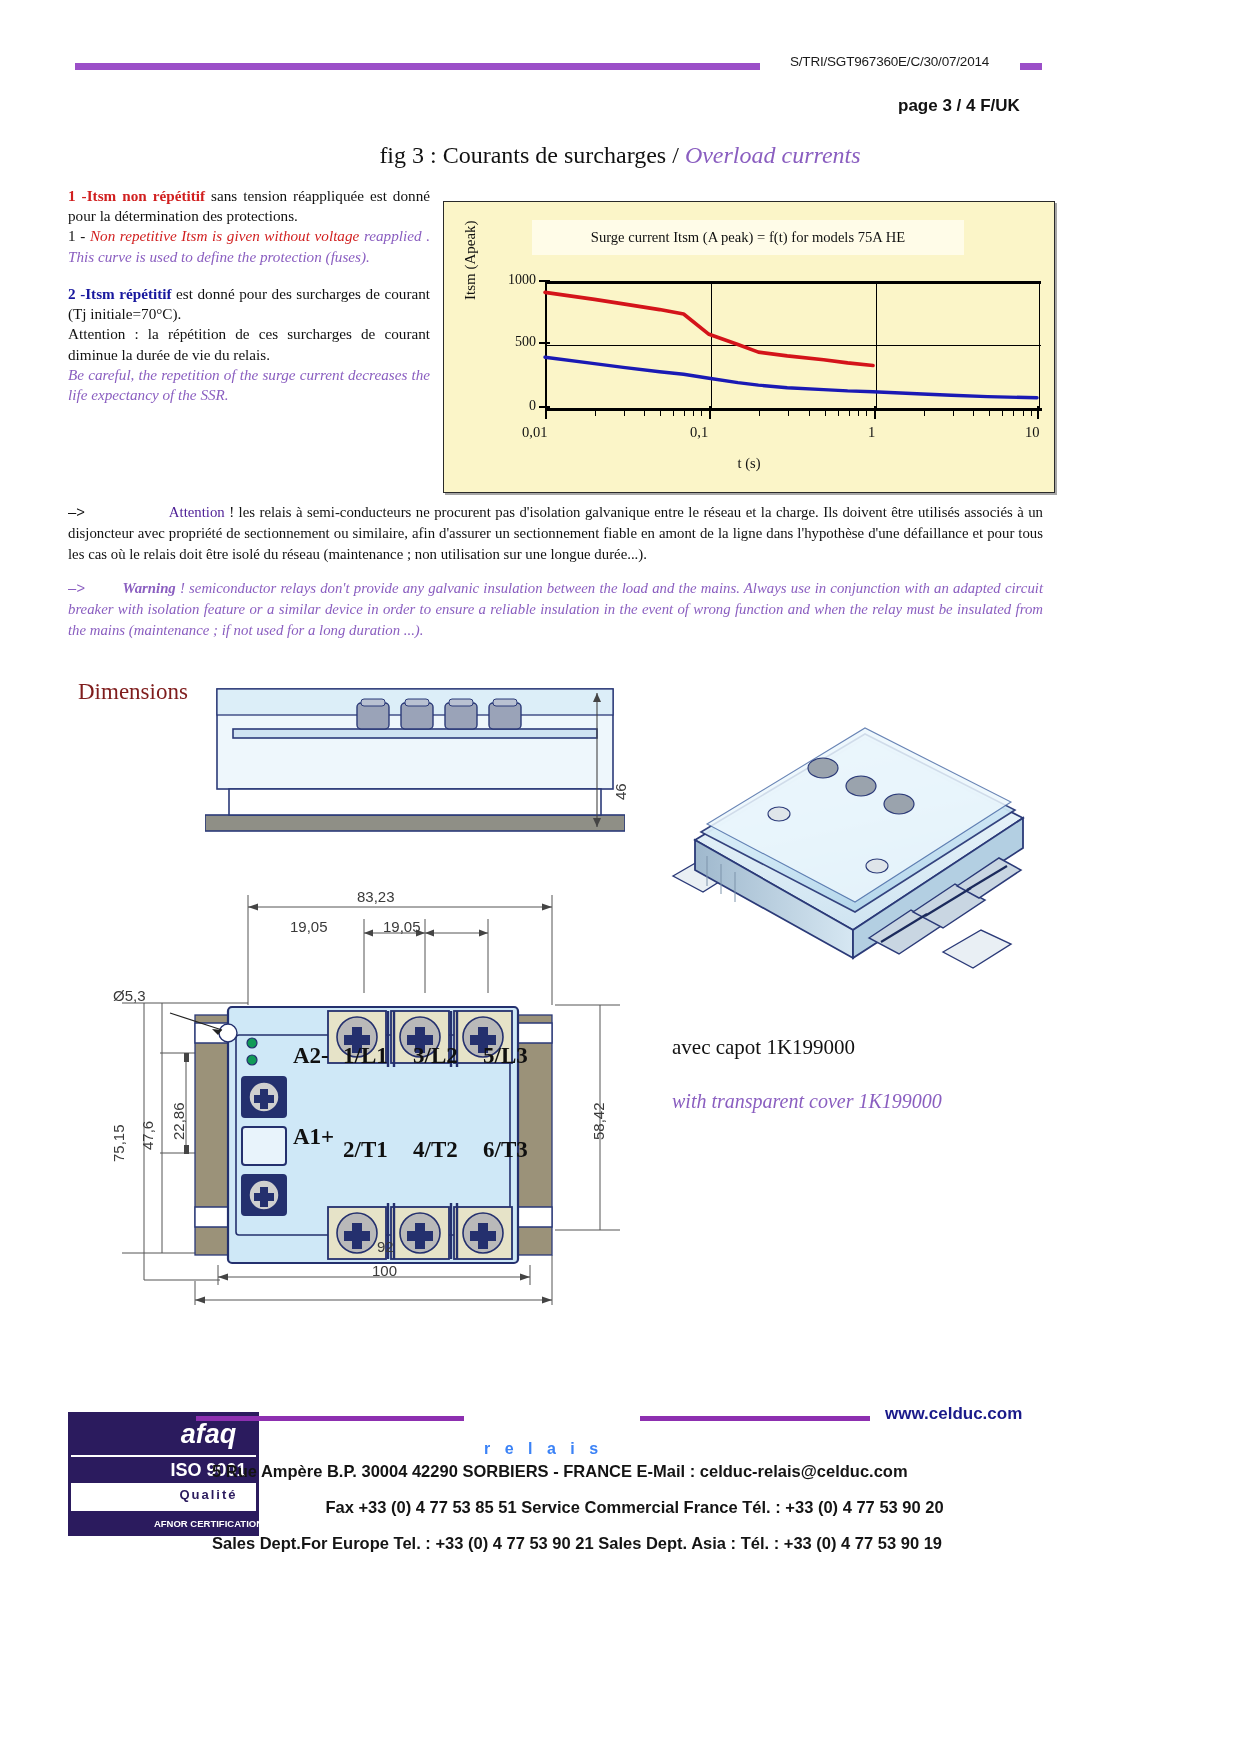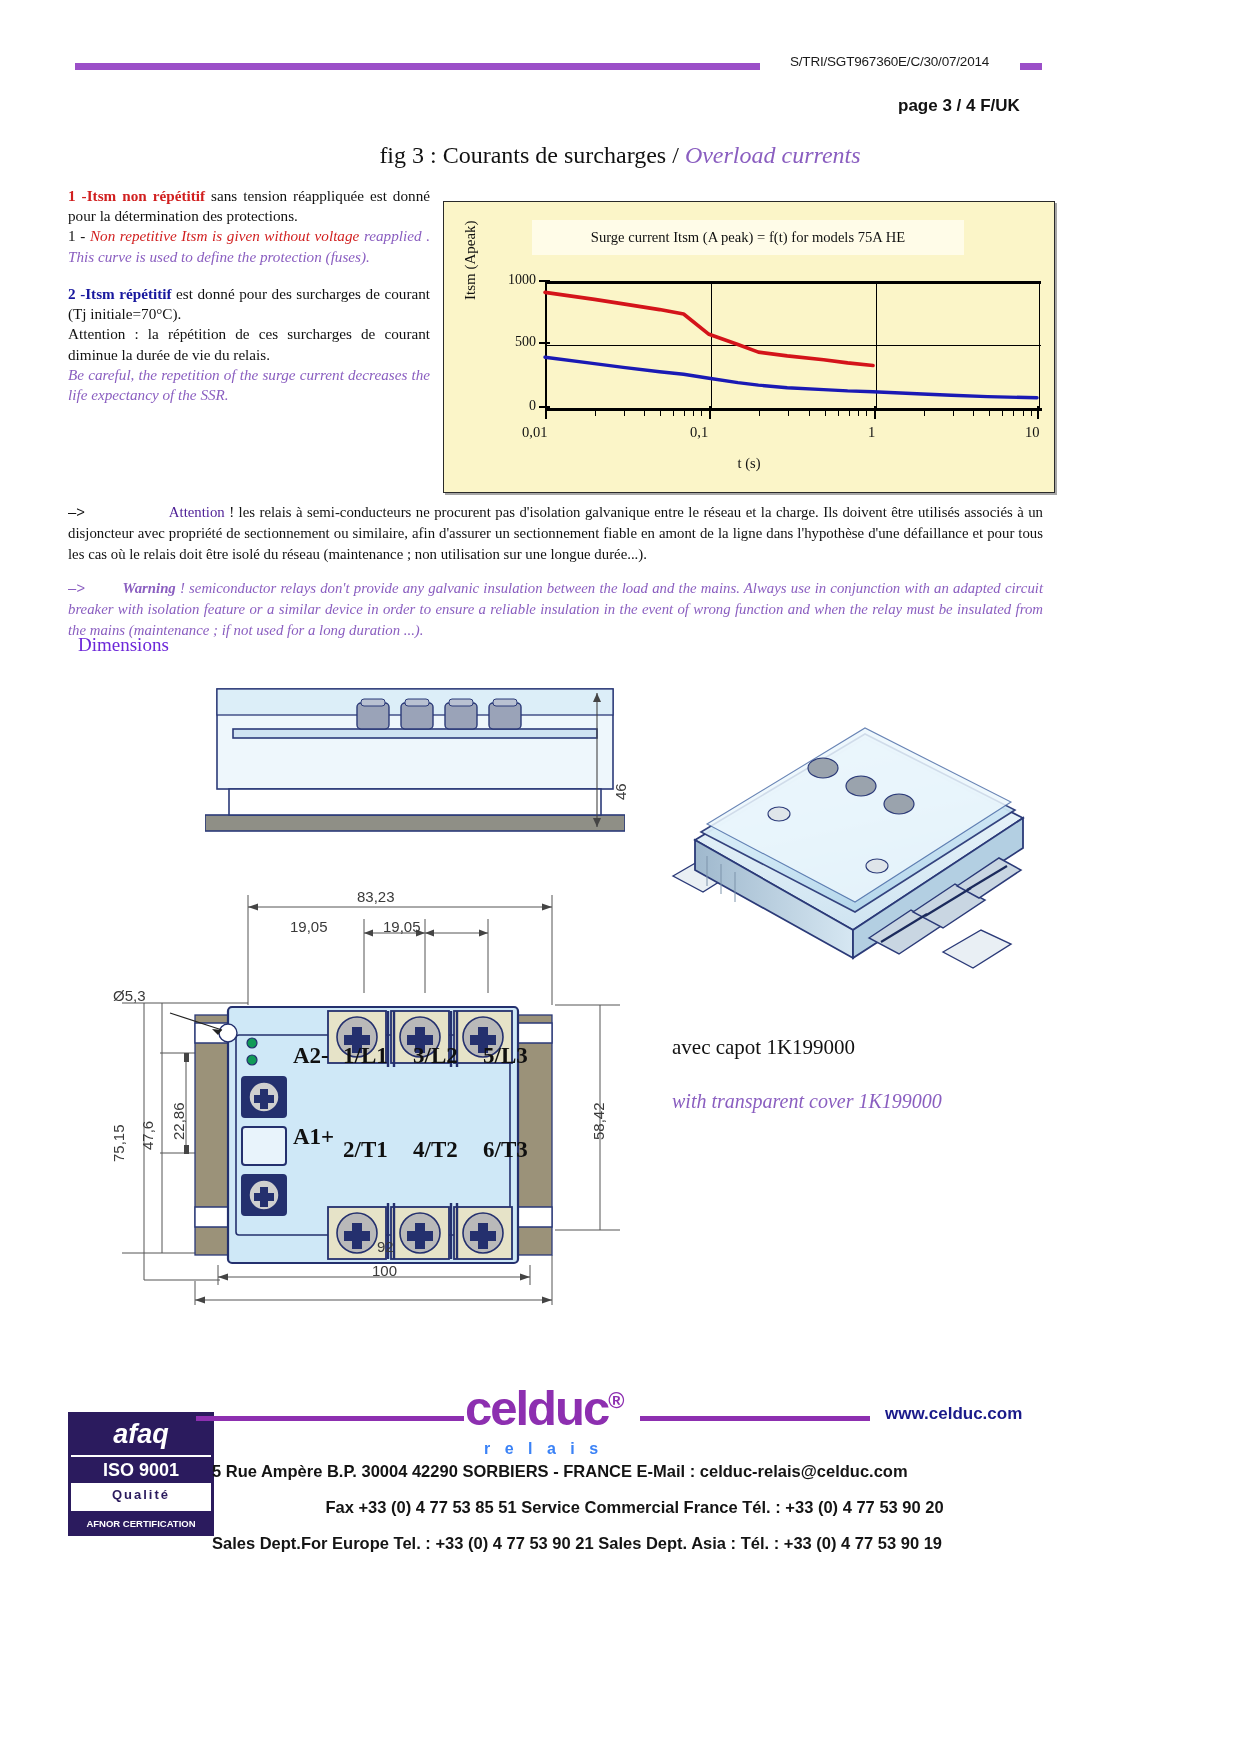--- a/index.html
+++ b/index.html
@@ -106,21 +106,21 @@
     position:absolute;left:68px;top:578px;width:975px;
     font-size:14.8px;line-height:1.42;color:#8a5ec0;font-style:italic;
     text-align:justify;
   }
   .arrow{font-family:"Liberation Sans",sans-serif;}
   .w-bold{font-weight:normal;color:#4c1d95;margin-left:44px;}
   .w-bold-uk{font-weight:bold;color:#8a5ec0;font-style:italic;}
 
   
   .dims-title{
-    position:absolute;left:78px;top:634px;font-size:19px;color:#6d28d9;
+    position:absolute;left:78px;top:679px;font-size:23px;color:#7f1d1d;
   }
 
   
   .draw-side{position:absolute;left:205px;top:685px;width:420px;height:175px;}
   .draw-top{position:absolute;left:100px;top:885px;width:540px;height:430px;}
   .photo{position:absolute;left:655px;top:690px;width:390px;height:300px;}
 
   .cap-fr{
     position:absolute;left:672px;top:1035px;font-size:21px;color:#111;
   }
@@ -135,21 +135,21 @@
   }
   .dimtxt.vert{transform:rotate(-90deg);transform-origin:left top;}
   .termlbl{
     position:absolute;font-family:"Liberation Serif",serif;
     font-weight:bold;font-size:23px;color:#101010;white-space:nowrap;
   }
 
   
   .afaq{
     position:absolute;left:68px;top:1412px;width:140px;height:118px;
-    border:3px solid #2b1b5e;background:#ffffff;
+    border:3px solid #2b1b5e;background:#ffffff;padding-left:45px;
   }
   .afaq .bar{position:absolute;left:0;right:0;background:#2b1b5e;}
   .afaq-top{top:0;height:40px;}
   .afaq-iso{top:42px;height:26px;}
   .afaq-bot{bottom:0;height:22px;}
   .afaq-txt{
     position:absolute;width:100%;text-align:center;color:#fff;
     font-family:"Liberation Sans",sans-serif;font-weight:bold;
   }
   .logo-celduc{
@@ -514,23 +514,20 @@
     <div class="bar afaq-iso"></div>
     <div class="afaq-txt" style="top:45px;font-size:18px;">ISO 9001</div>
     <div class="afaq-txt" style="top:72px;font-size:13px;color:#2b1b5e;letter-spacing:2px;">Qualité</div>
     <div class="bar afaq-bot"></div>
     <div class="afaq-txt" style="bottom:4px;top:auto;font-size:9.5px;">AFNOR CERTIFICATION</div>
   </div>
 
   <div class="foot-rule-l"></div>
   <div class="foot-rule-r"></div>
 
-  <div class="logo-celduc">
-    <span>celduc</span><span class="logo-reg">®</span>
-  </div>
   <div class="logo-relais">r e l a i s</div>
 
   <div class="www">www.celduc.com</div>
 
   <div class="foot-lines">
     <div>5 Rue Ampère B.P. 30004       42290 SORBIERS - FRANCE       E-Mail : celduc-relais@celduc.com</div>
     <div class="fl-c">Fax +33 (0) 4 77 53 85 51            Service Commercial France Tél. : +33 (0) 4 77 53 90 20</div>
     <div>Sales Dept.For Europe Tel. : +33 (0) 4 77 53 90 21     Sales Dept. Asia : Tél. : +33 (0) 4 77 53 90 19</div>
   </div>
 

